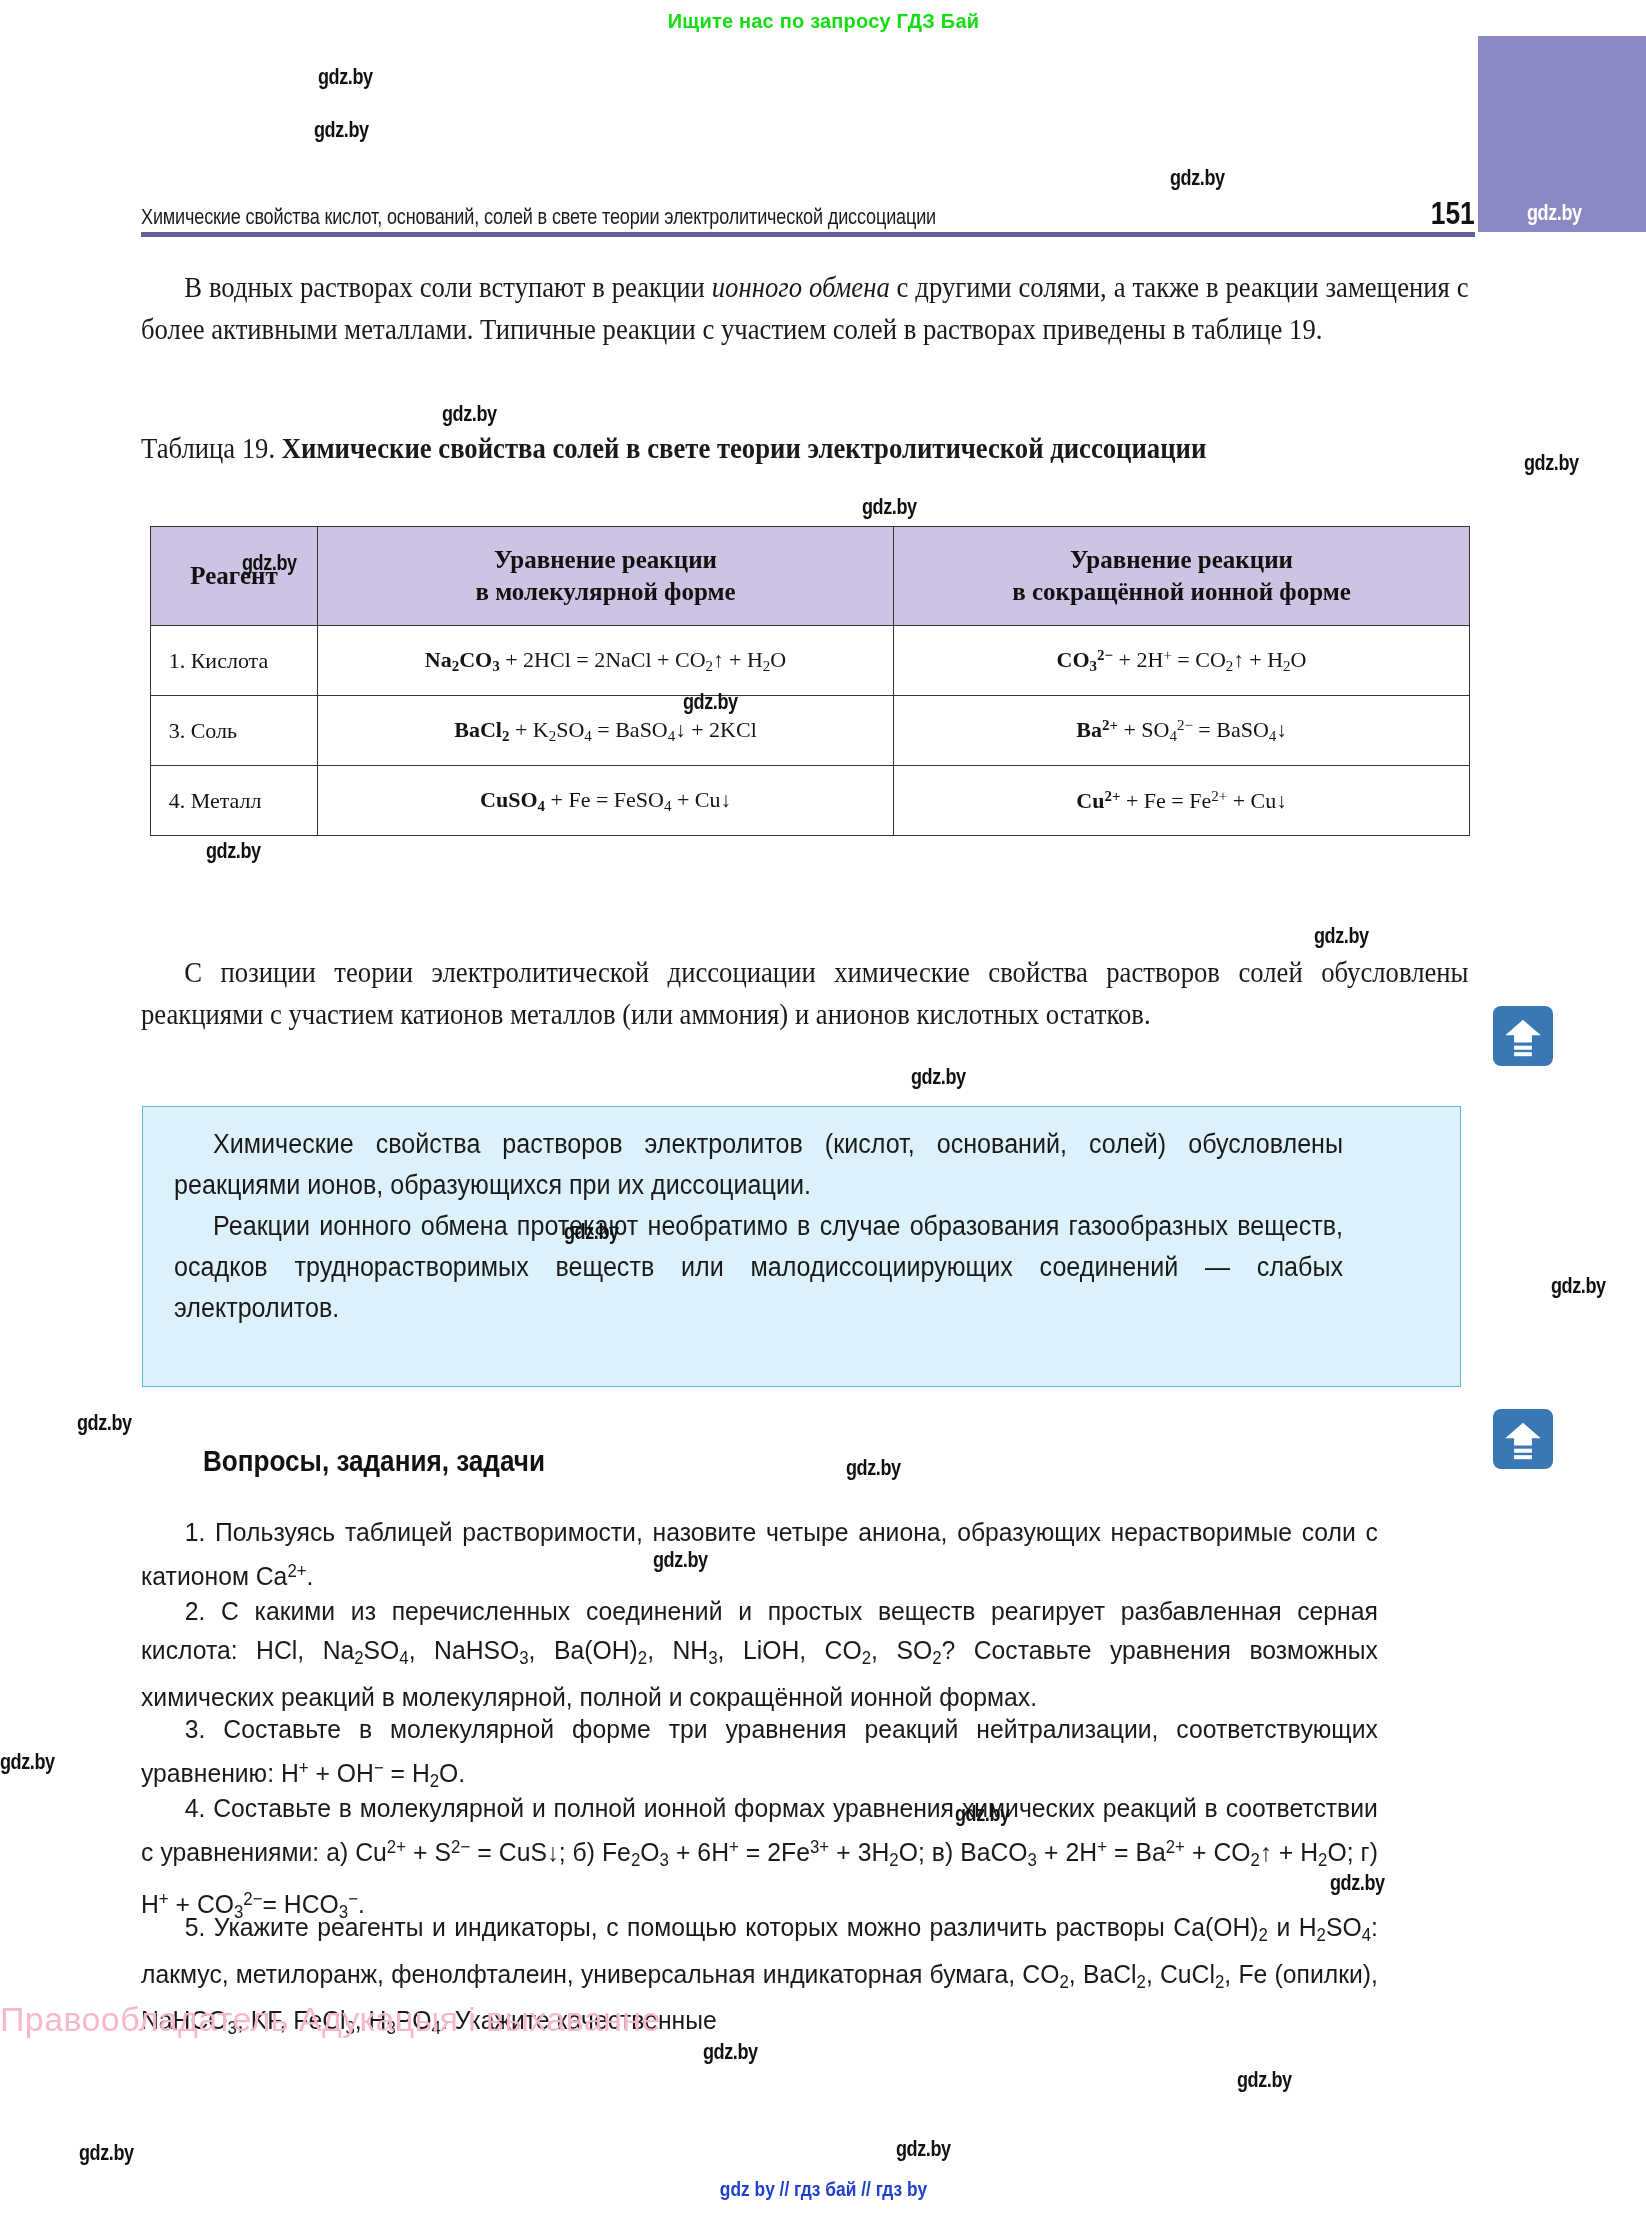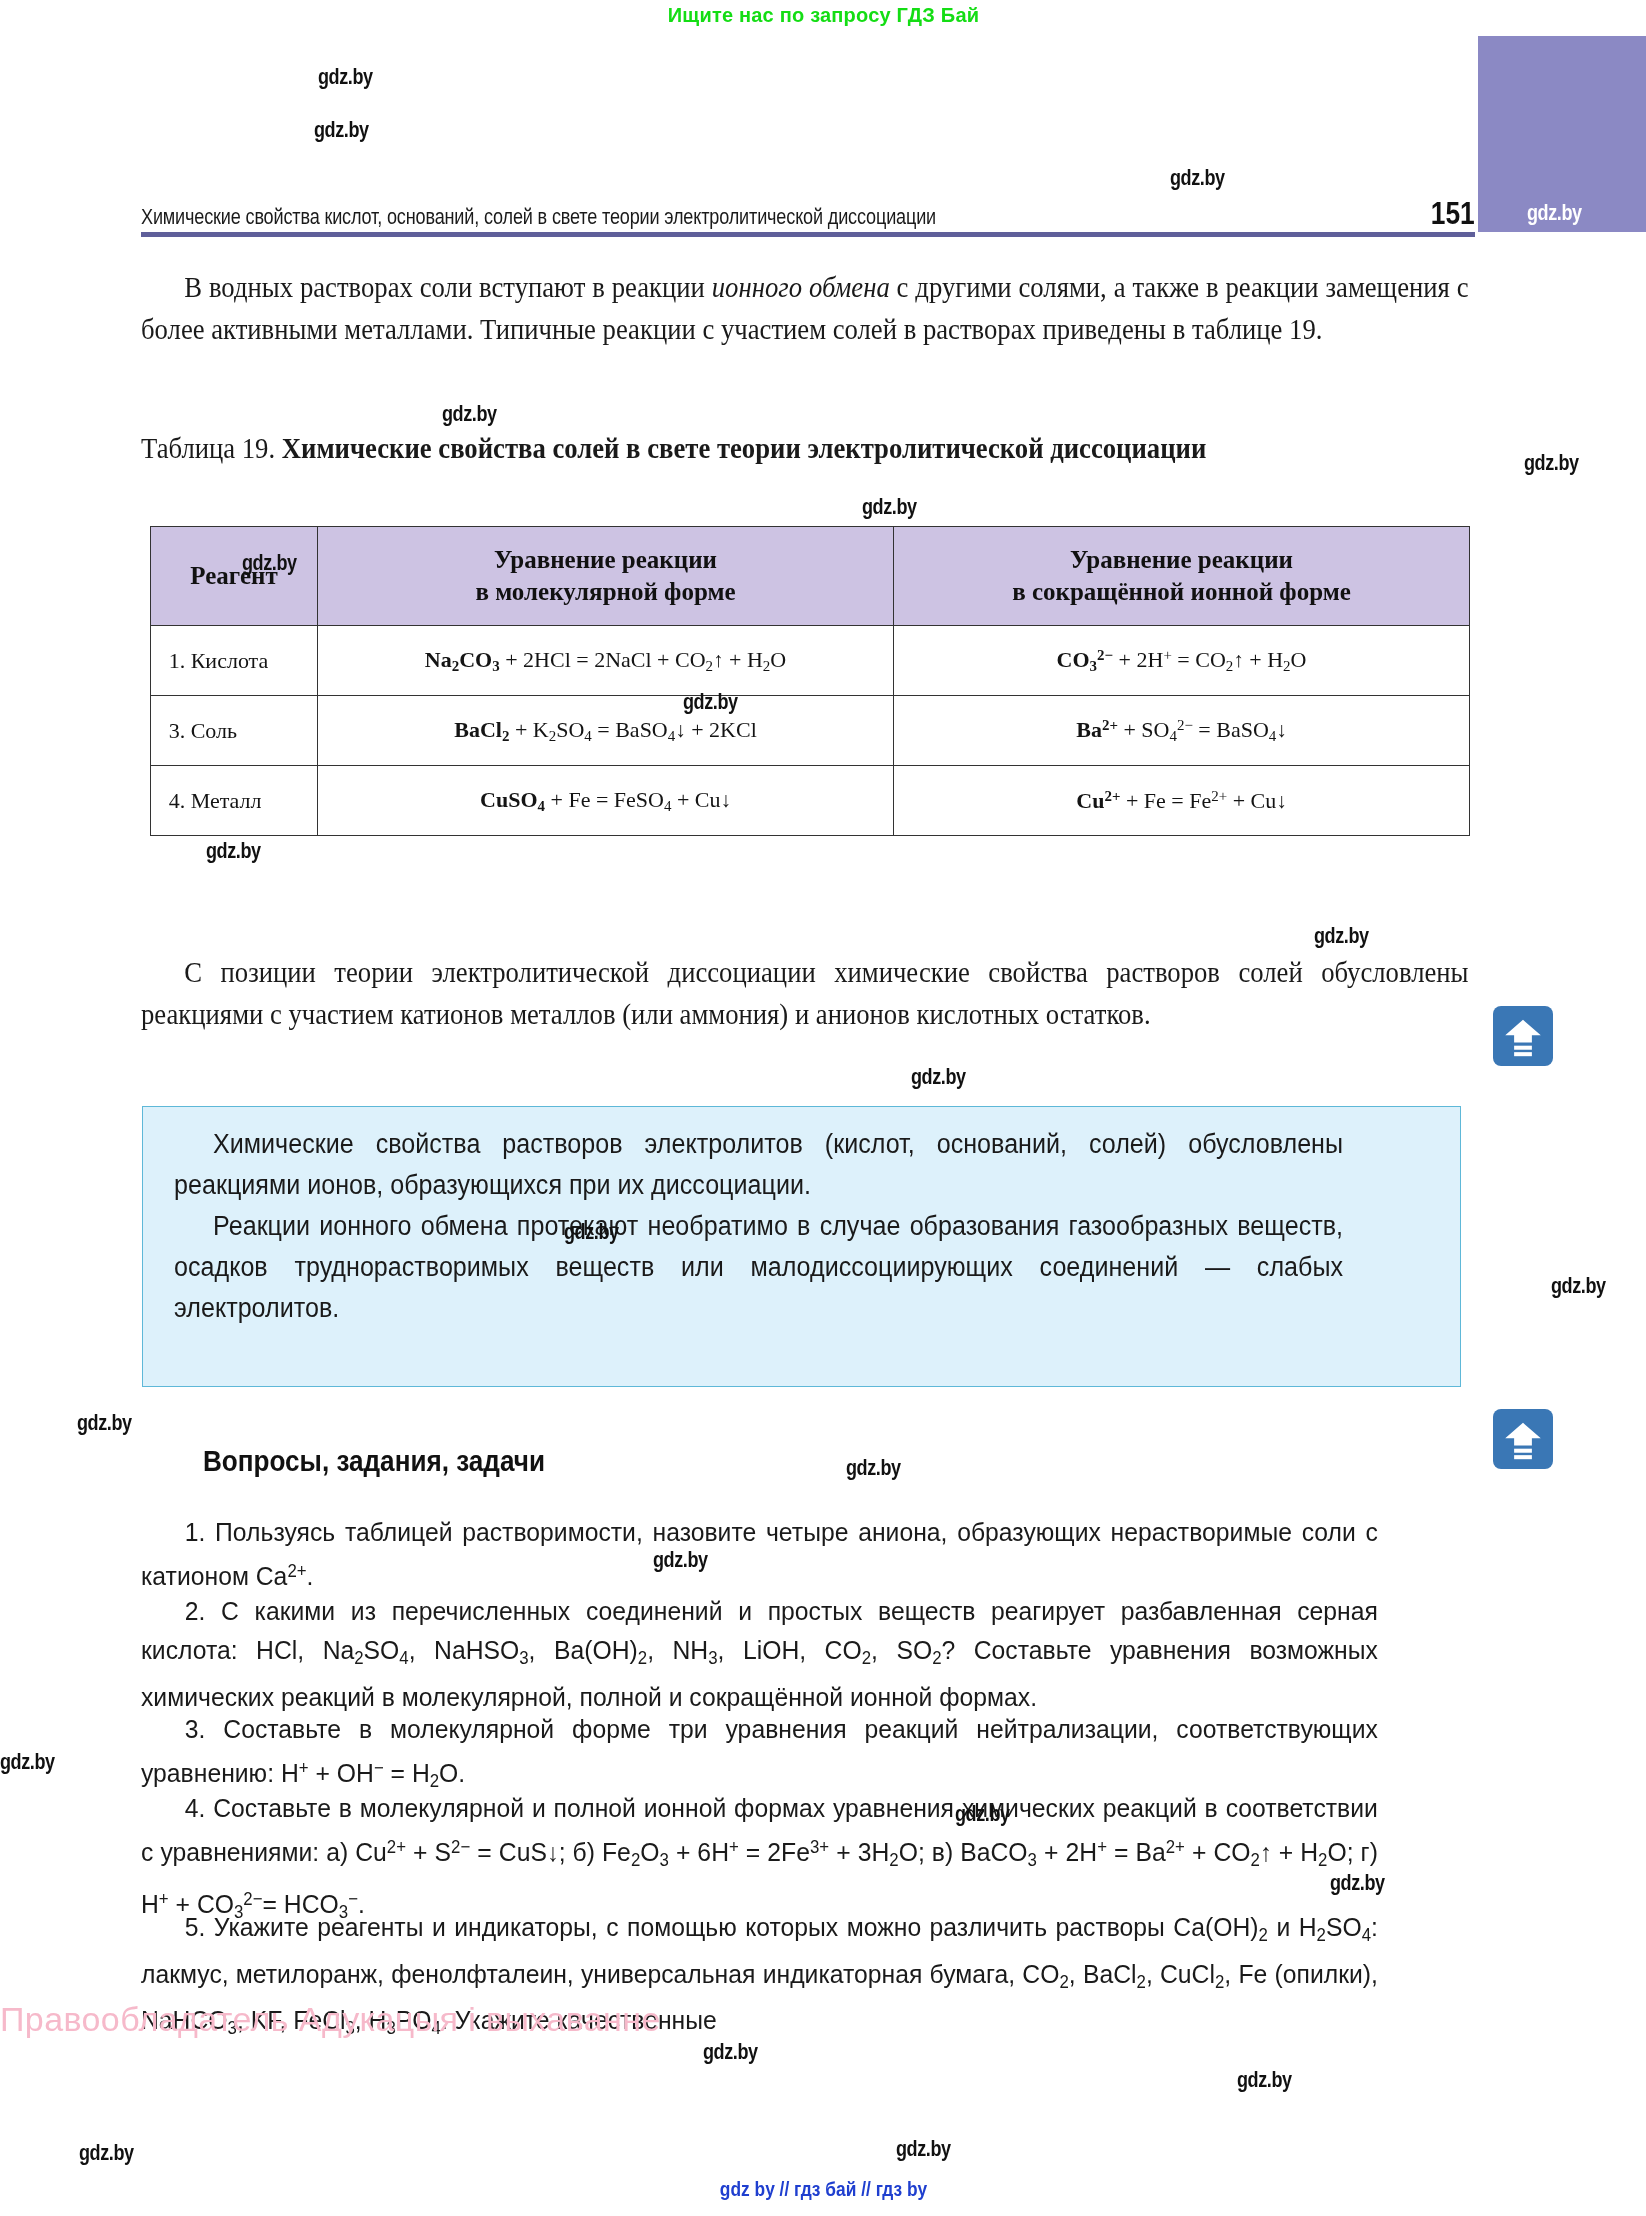--- a/index.html
+++ b/index.html
@@ -11,21 +11,21 @@
     width: 1647px;
     height: 2216px;
     position: relative;
     font-family: "Liberation Serif", serif;
     overflow: hidden;
   }
 
   
   .promo-banner {
     position: absolute;
-    top: 4px;
+    top: 10px;
     left: 0;
     width: 1647px;
     text-align: center;
     font-family: "Liberation Sans", sans-serif;
     font-size: 20px;
     font-weight: bold;
     color: #14dd14;
     letter-spacing: 0.2px;
   }
 

